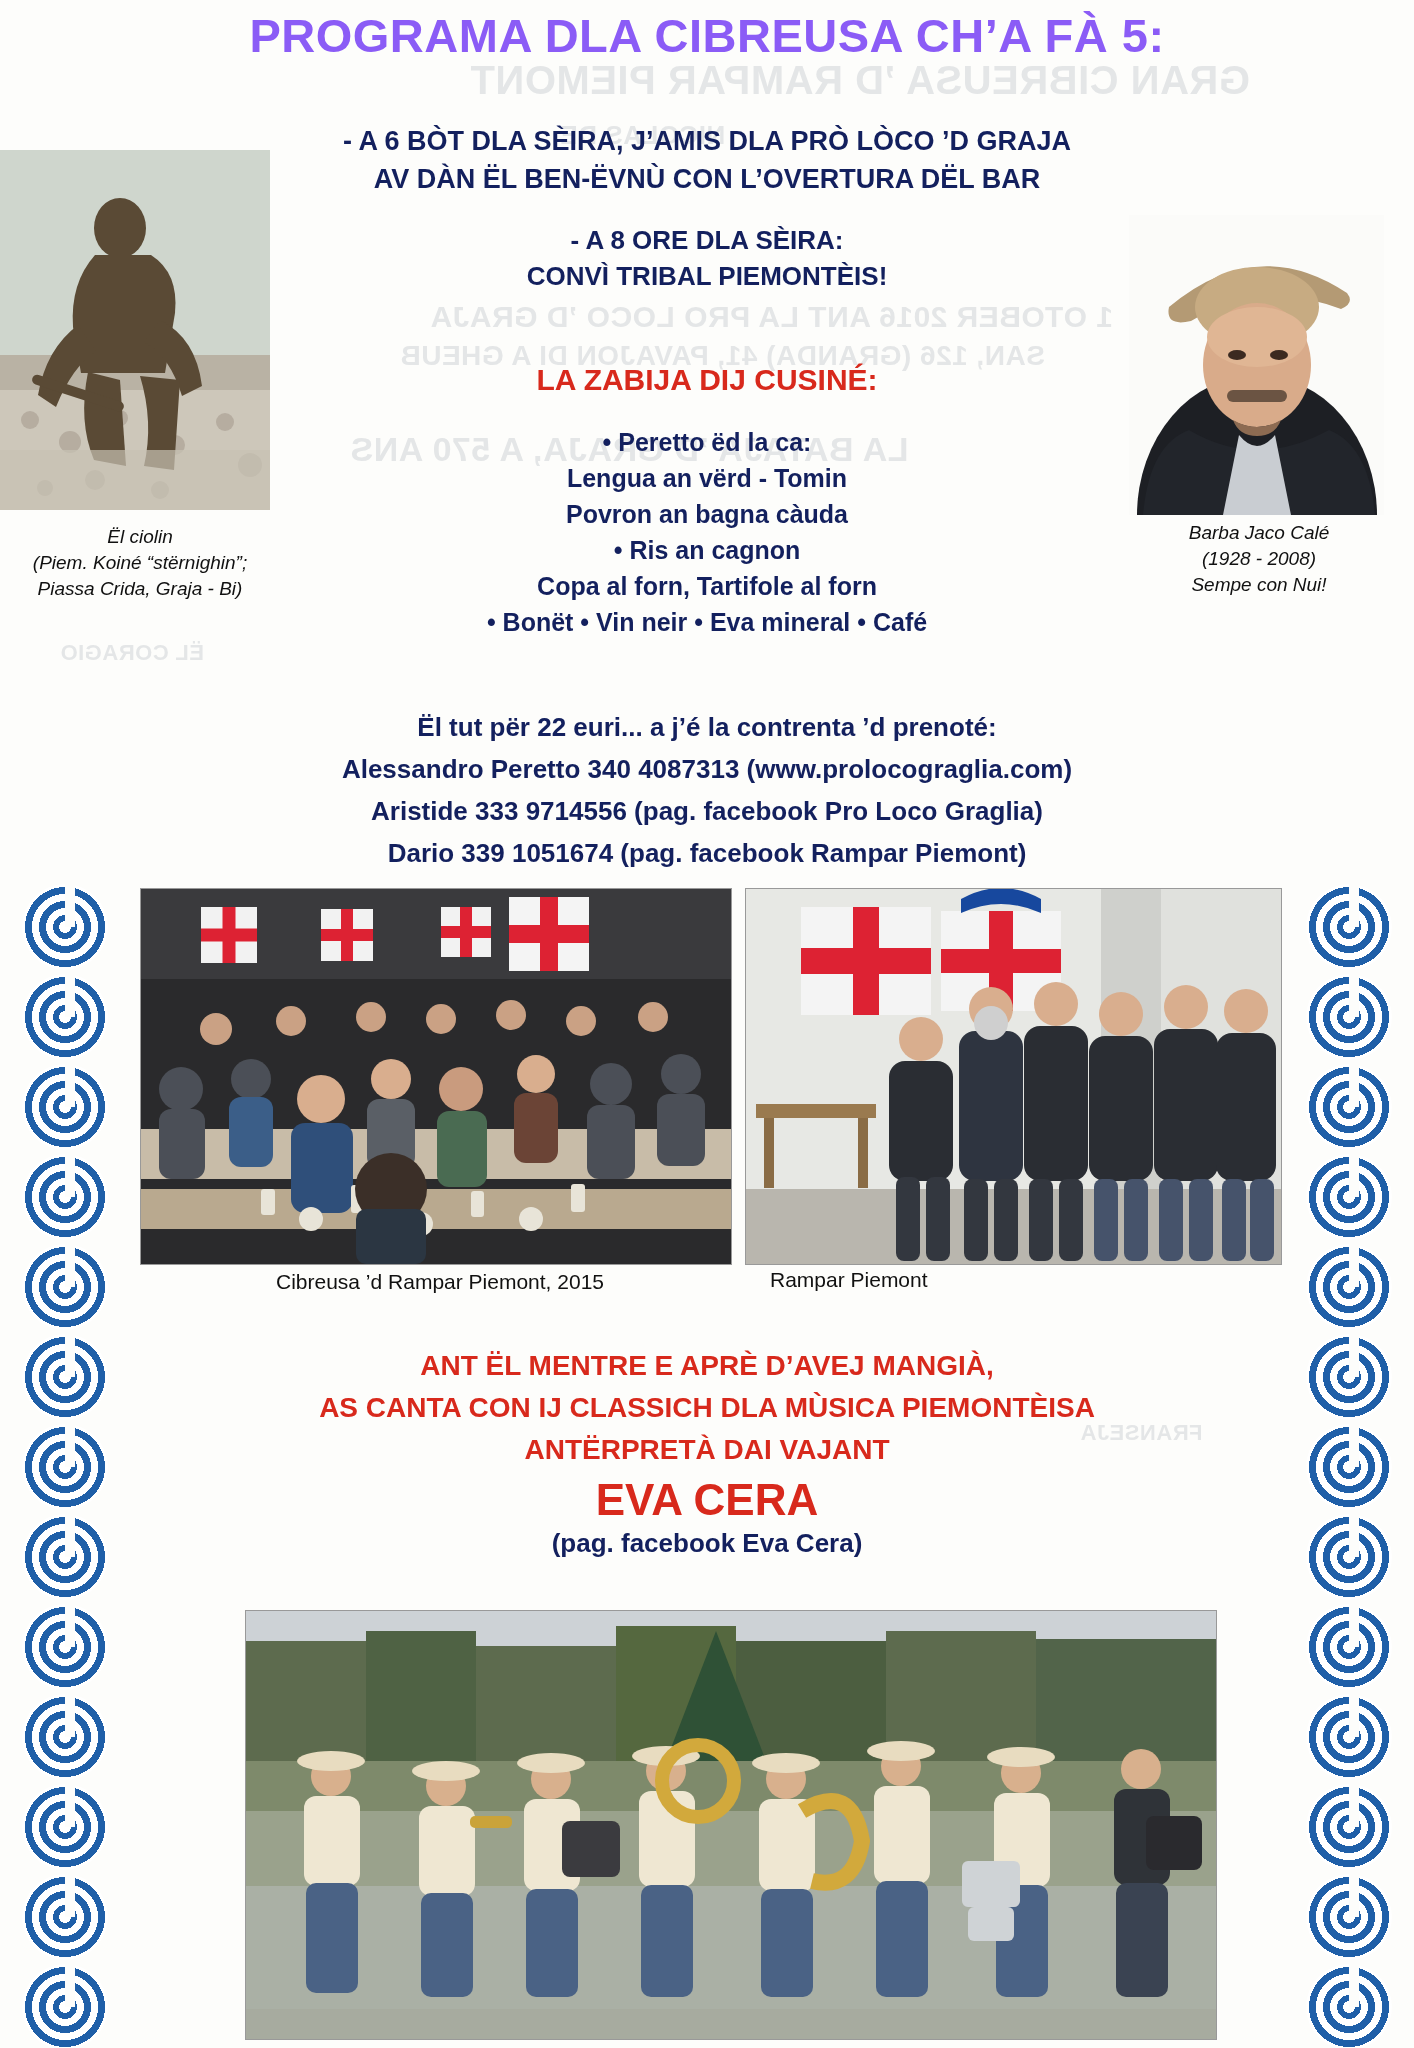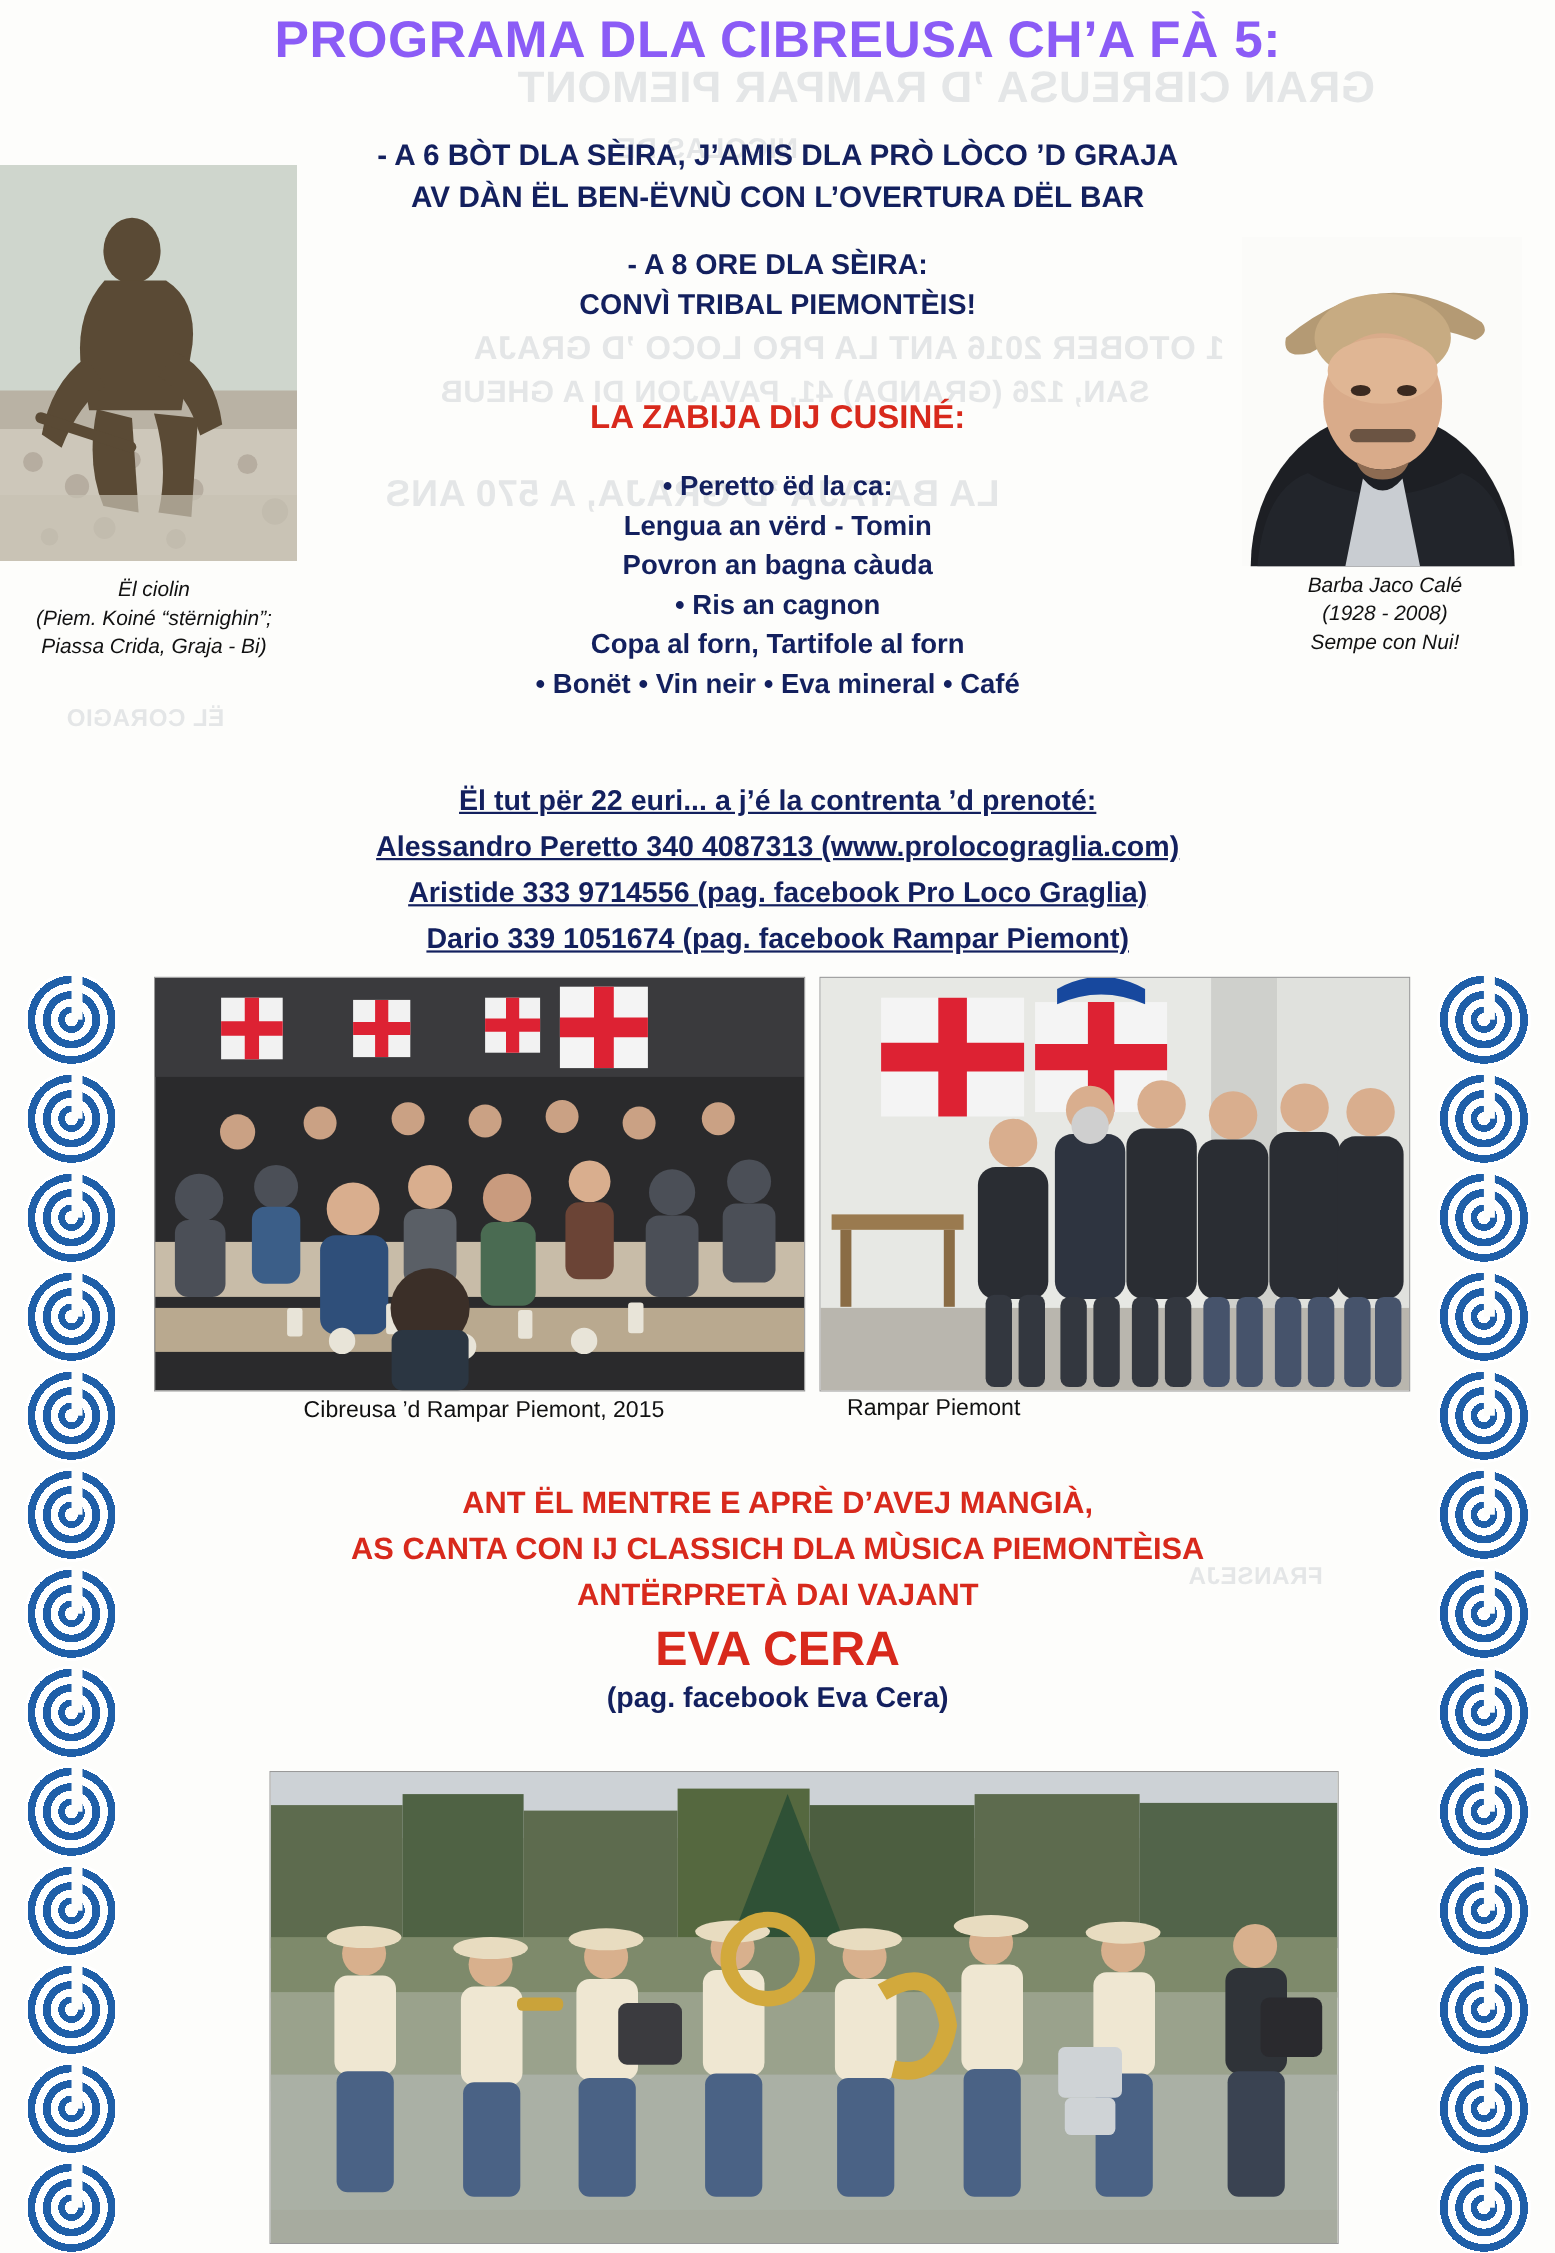--- a/index.html
+++ b/index.html
@@ -24,21 +24,21 @@
     position:absolute;top:8px;left:0;width:1414px;text-align:center;
     color:#8b5cf6;font-size:47px;font-weight:bold;letter-spacing:.5px;
   }
 
   
   .blk{position:absolute;text-align:center;color:#13205e;font-weight:bold;}
   .l1{top:122px;left:0;width:1414px;font-size:27px;line-height:38px;}
   .l2{top:222px;left:0;width:1414px;font-size:26px;line-height:36px;}
   .menu-head{top:363px;left:0;width:1414px;font-size:30px;color:#d8291c;font-weight:bold;text-align:center;}
   .menu{top:424px;left:0;width:1414px;font-size:25px;line-height:36px;color:#13205e;font-weight:bold;text-align:center;}
-  .price{top:706px;left:0;width:1414px;font-size:26px;line-height:42px;color:#13205e;font-weight:bold;text-align:center;text-decoration:underline;}
+  .price{top:706px;left:0;width:1414px;font-size:26px;line-height:42px;color:#13205e;font-weight:bold;text-align:center;}
 
   
   .ph{position:absolute;overflow:hidden;}
   .statue{left:0;top:150px;width:270px;height:360px;}
   .barba{right:30px;top:215px;width:255px;height:300px;}
   .cap{position:absolute;text-align:center;color:#111;font-size:19px;line-height:26px;font-style:italic;}
   .cap-l{left:0;top:524px;width:280px;}
   .cap-r{right:10px;top:520px;width:290px;}
 
   

